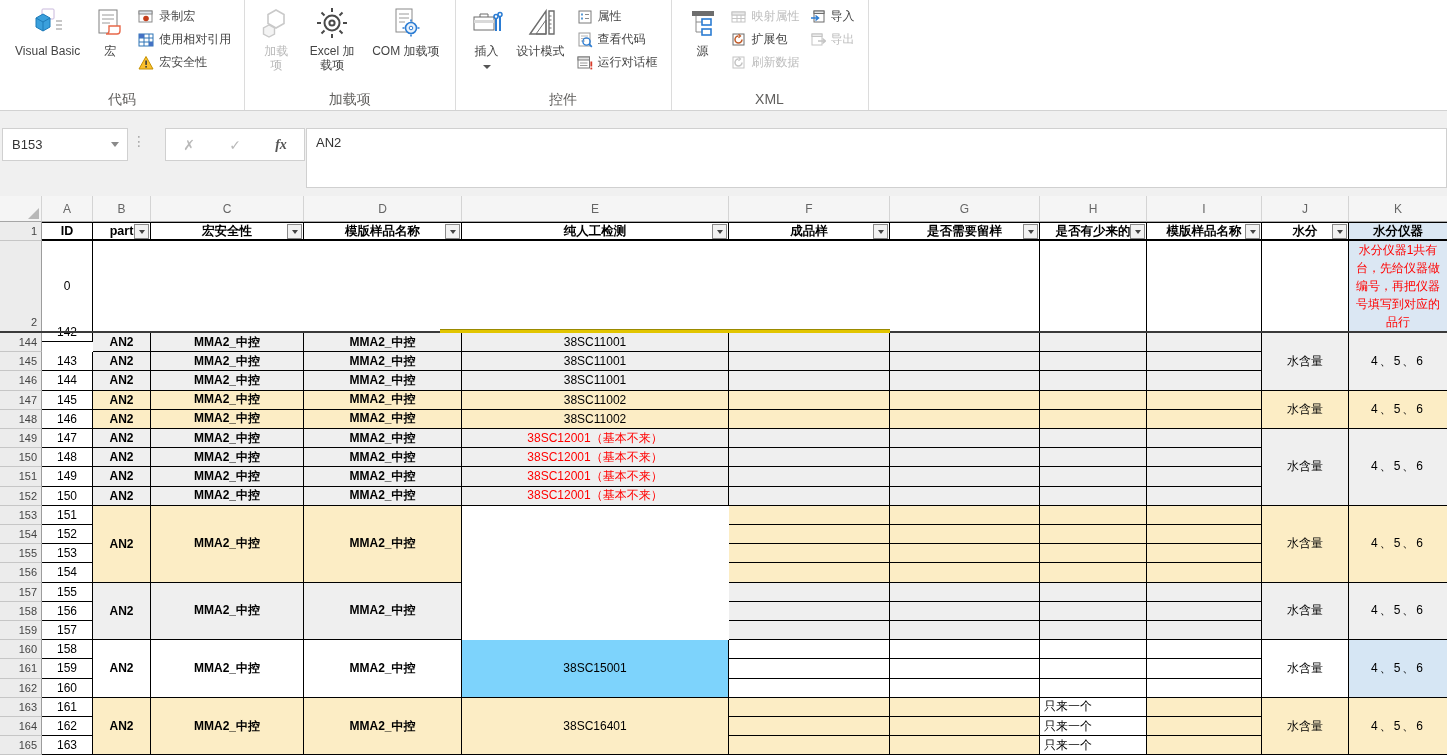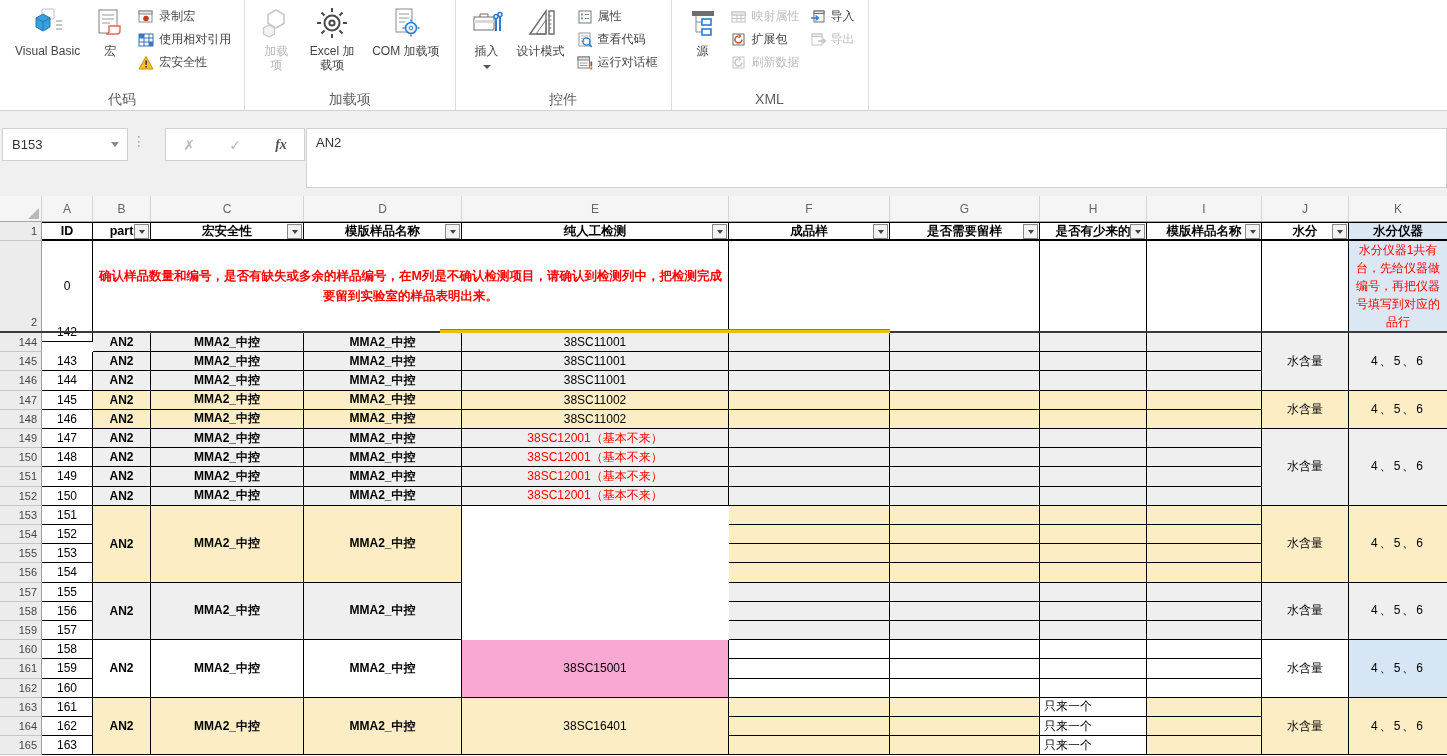--- a/index.html
+++ b/index.html
@@ -381,23 +381,20 @@
       </div>
       <div class="filterbtn" style="left: 1332px; top: 28px;">
         <span class="fa"></span>
       </div>
       <div class="cell gut" style="left: 0px; top: 45px; width: 42px; height: 91px; align-items: flex-end; padding-bottom: 3px;">
         <span>2</span>
       </div>
       <div class="cell " style="left: 42px; top: 45px; width: 51px; height: 91px;">
         <span>0</span>
       </div>
-      <div class="cell red bold wraptxt" style="left: 93px; top: 45px; width: 636px; height: 91px; font-size: 12.5px; padding: 0px 4px; text-align: center;">
-        <span style="line-height: 20px;">确认样品数量和编号，是否有缺失或多余的样品编号，在M列是不确认检测项目，请确认到检测列中，把检测完成要留到实验室的样品表明出来。</span>
-      </div>
       <div class="cell " style="left: 890px; top: 45px; width: 150px; height: 91px;"></div>
       <div class="cell " style="left: 1040px; top: 45px; width: 107px; height: 91px;"></div>
       <div class="cell " style="left: 1147px; top: 45px; width: 115px; height: 91px;"></div>
       <div class="cell " style="left: 1262px; top: 45px; width: 87px; height: 91px;"></div>
       <div class="cell red" style="left: 1349px; top: 45px; width: 99px; height: 91px; background: rgb(219, 231, 243);">
         <span style="white-space: pre-line; line-height: 18px; text-align: center;">水分仪器1共有
 台，先给仪器做
 编号，再把仪器
 号填写到对应的
 品行</span>
@@ -738,21 +735,21 @@
       </div>
       <div class="cell bold" style="left: 93px; top: 444.2px; width: 58px; height: 57.6px; background: rgb(255, 255, 255);">
         <span>AN2</span>
       </div>
       <div class="cell bold" style="left: 151px; top: 444.2px; width: 153px; height: 57.6px; background: rgb(255, 255, 255);">
         <span>MMA2_中控</span>
       </div>
       <div class="cell bold" style="left: 304px; top: 444.2px; width: 158px; height: 57.6px; background: rgb(255, 255, 255);">
         <span>MMA2_中控</span>
       </div>
-      <div class="cell " style="left: 462px; top: 444.2px; width: 267px; height: 57.6px; background: #f9a8d4;">
+      <div class="cell " style="left: 462px; top: 444.2px; width: 267px; height: 57.6px; background: #7dd3fc;">
         <span>38SC15001</span>
       </div>
       <div class="cell " style="left: 729px; top: 444.2px; width: 161px; height: 19.2px; background: rgb(255, 255, 255);"></div>
       <div class="cell " style="left: 890px; top: 444.2px; width: 150px; height: 19.2px; background: rgb(255, 255, 255);"></div>
       <div class="cell " style="left: 1040px; top: 444.2px; width: 107px; height: 19.2px; background: rgb(255, 255, 255);"></div>
       <div class="cell " style="left: 1147px; top: 444.2px; width: 115px; height: 19.2px; background: rgb(255, 255, 255);"></div>
       <div class="cell " style="left: 729px; top: 463.4px; width: 161px; height: 19.2px; background: rgb(255, 255, 255);"></div>
       <div class="cell " style="left: 890px; top: 463.4px; width: 150px; height: 19.2px; background: rgb(255, 255, 255);"></div>
       <div class="cell " style="left: 1040px; top: 463.4px; width: 107px; height: 19.2px; background: rgb(255, 255, 255);"></div>
       <div class="cell " style="left: 1147px; top: 463.4px; width: 115px; height: 19.2px; background: rgb(255, 255, 255);"></div>

